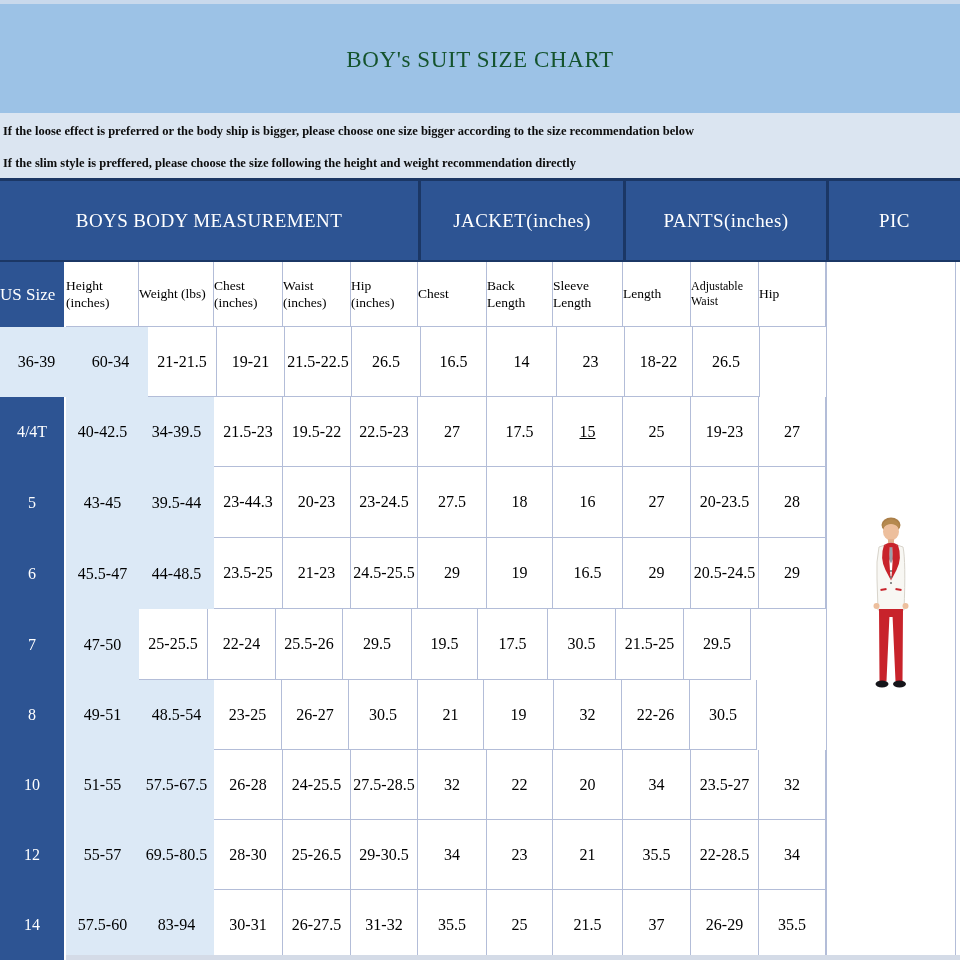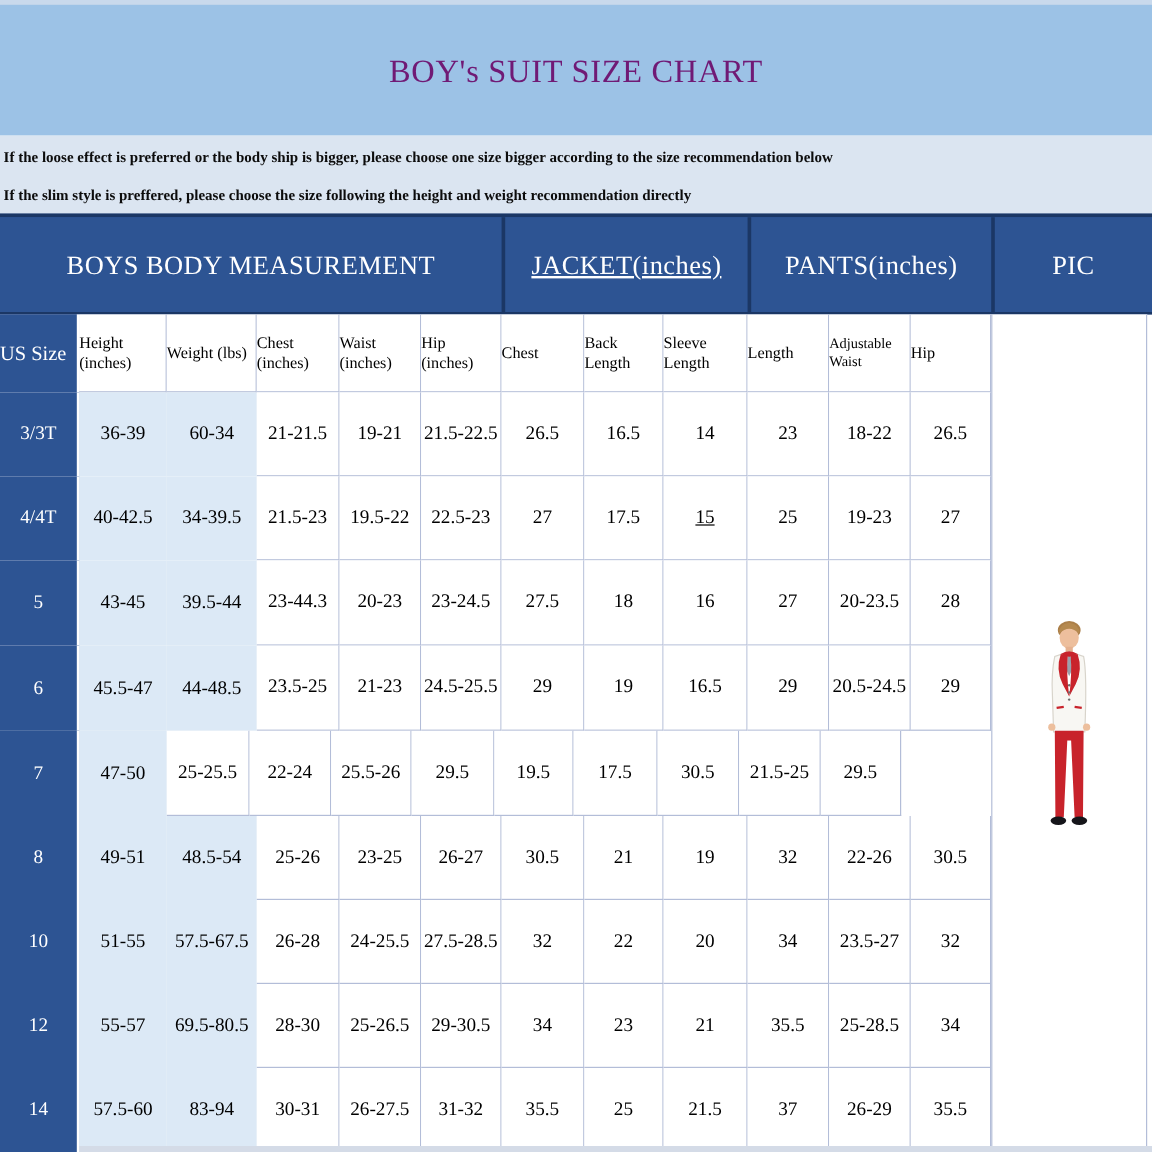--- a/index.html
+++ b/index.html
@@ -8,22 +8,22 @@
     background:#ffffff; font-family:"Liberation Serif", serif;
   }
   
   .title-band {
     position:absolute; left:0; top:0; width:960px; height:113px;
     background:var(--title-bg,#9cc2e6);
     display:flex; align-items:center; justify-content:center;
   }
   .title-top-strip { position:absolute; top:0; left:0; right:0; height:4px; background:#c9d9ec; }
   .title {
-    margin:0; padding-top:6px; font-size:27px; font-weight:400;
-    color:#701a75; letter-spacing:0.6px; white-space:nowrap;
+    margin:0; padding-top:6px; font-size:23px; font-weight:400;
+    color:#14532d; letter-spacing:0.6px; white-space:nowrap;
   }
   
   .notes {
     position:absolute; left:0; top:113px; width:960px; height:65px;
     background:var(--notes-bg,#dbe5f1);
     display:flex; flex-direction:column; justify-content:space-between;
     padding:11px 0 7px 3px; box-sizing:border-box;
   }
   .note { margin:0; font-size:12.5px; font-weight:700; color:#0c0c0c; white-space:nowrap; }
   
@@ -31,21 +31,21 @@
   .group-row {
     position:absolute; top:0; left:0; width:960px; height:84px;
     display:flex; box-sizing:border-box;
     border-top:3px solid var(--navy,#1b3765);
     border-bottom:2px solid var(--navy,#1b3765);
     background:var(--hblue,#2d5493);
   }
   .group-cell {
     height:100%; box-sizing:border-box; background:var(--hblue,#2d5493);
     display:flex; align-items:center; justify-content:center;
-    color:#ffffff; font-size:22px; letter-spacing:0.4px; white-space:nowrap;
+    color:#ffffff; font-size:19px; letter-spacing:0.4px; white-space:nowrap;
   }
   .group-cell + .group-cell { border-left:3px solid var(--navy,#1b3765); }
   .sub-row { position:absolute; top:84px; left:0; width:826px; height:65px; display:flex; }
   .sub-cell {
     box-sizing:border-box; background:#ffffff; color:#000;
     display:flex; flex-direction:column; align-items:flex-start; justify-content:center;
     border-right:1px solid var(--grid,#b3bdd8); border-bottom:1px solid var(--grid,#b3bdd8);
     font-size:13.5px; line-height:1.28; text-align:center;
   }
   .sub-cell.blue {
@@ -81,21 +81,21 @@
   </div>
 
   <div class="notes">
     <p class="note">If the loose effect is preferred or the body ship is bigger, please choose one size bigger according to the size recommendation below</p>
     <p class="note">If the slim style is preffered, please choose the size following the height and weight recommendation directly</p>
   </div>
 
   <div class="table-area">
     <div class="group-row">
         <div class="group-cell" style="width: 418px;">BOYS BODY MEASUREMENT</div>
-        <div class="group-cell" style="width: 205px; text-decoration: underline;">JACKET(inches)</div>
+        <div class="group-cell" style="width: 205px;">JACKET(inches)</div>
         <div class="group-cell" style="width: 203px;">PANTS(inches)</div>
         <div class="group-cell" style="width: 134px;">PIC</div>
       </div>
     <div class="sub-row">
         <div class="sub-cell blue" style="width: 66px;">
           <div>US Size</div>
         </div>
         <div class="sub-cell" style="width: 73px;">
           <div>Height</div>
           <div>(inches)</div>
@@ -132,21 +132,20 @@
         <div class="sub-cell small" style="width: 68px;">
           <div>Adjustable</div>
           <div>Waist</div>
         </div>
         <div class="sub-cell" style="width: 67px;">
           <div>Hip</div>
         </div>
       </div>
     <div class="data-rows">
         <div class="row" style="height: 70px;">
-          <div class="cell size" style="width: 66px;">3/3T</div>
           <div class="cell lite" style="width: 73px;">36-39</div>
           <div class="cell lite" style="width: 75px;">60-34</div>
           <div class="cell white" style="width: 69px;">21-21.5</div>
           <div class="cell white" style="width: 68px;">19-21</div>
           <div class="cell white" style="width: 67px;">21.5-22.5</div>
           <div class="cell white" style="width: 69px;">26.5</div>
           <div class="cell white" style="width: 66px;">16.5</div>
           <div class="cell white" style="width: 70px;">14</div>
           <div class="cell white" style="width: 68px;">23</div>
           <div class="cell white" style="width: 68px;">18-22</div>
@@ -204,21 +203,20 @@
           <div class="cell white" style="width: 66px;">19.5</div>
           <div class="cell white" style="width: 70px;">17.5</div>
           <div class="cell white" style="width: 68px;">30.5</div>
           <div class="cell white" style="width: 68px;">21.5-25</div>
           <div class="cell white" style="width: 67px;">29.5</div>
         </div>
         <div class="row" style="height: 70px;">
           <div class="cell size" style="width: 66px;">8</div>
           <div class="cell lite" style="width: 73px;">49-51</div>
           <div class="cell lite" style="width: 75px;">48.5-54</div>
-          <div class="cell white" style="width: 69px;">25-26</div>
           <div class="cell white" style="width: 68px;">23-25</div>
           <div class="cell white" style="width: 67px;">26-27</div>
           <div class="cell white" style="width: 69px;">30.5</div>
           <div class="cell white" style="width: 66px;">21</div>
           <div class="cell white" style="width: 70px;">19</div>
           <div class="cell white" style="width: 68px;">32</div>
           <div class="cell white" style="width: 68px;">22-26</div>
           <div class="cell white" style="width: 67px;">30.5</div>
         </div>
         <div class="row" style="height: 70px;">
@@ -239,21 +237,21 @@
           <div class="cell size" style="width: 66px;">12</div>
           <div class="cell lite" style="width: 73px;">55-57</div>
           <div class="cell lite" style="width: 75px;">69.5-80.5</div>
           <div class="cell white" style="width: 69px;">28-30</div>
           <div class="cell white" style="width: 68px;">25-26.5</div>
           <div class="cell white" style="width: 67px;">29-30.5</div>
           <div class="cell white" style="width: 69px;">34</div>
           <div class="cell white" style="width: 66px;">23</div>
           <div class="cell white" style="width: 70px;">21</div>
           <div class="cell white" style="width: 68px;">35.5</div>
-          <div class="cell white" style="width: 68px;">25-28.5</div>
+          <div class="cell white" style="width: 68px;">22-28.5</div>
           <div class="cell white" style="width: 67px;">34</div>
         </div>
         <div class="row" style="height: 70px;">
           <div class="cell size" style="width: 66px;">14</div>
           <div class="cell lite" style="width: 73px;">57.5-60</div>
           <div class="cell lite" style="width: 75px;">83-94</div>
           <div class="cell white" style="width: 69px;">30-31</div>
           <div class="cell white" style="width: 68px;">26-27.5</div>
           <div class="cell white" style="width: 67px;">31-32</div>
           <div class="cell white" style="width: 69px;">35.5</div>

